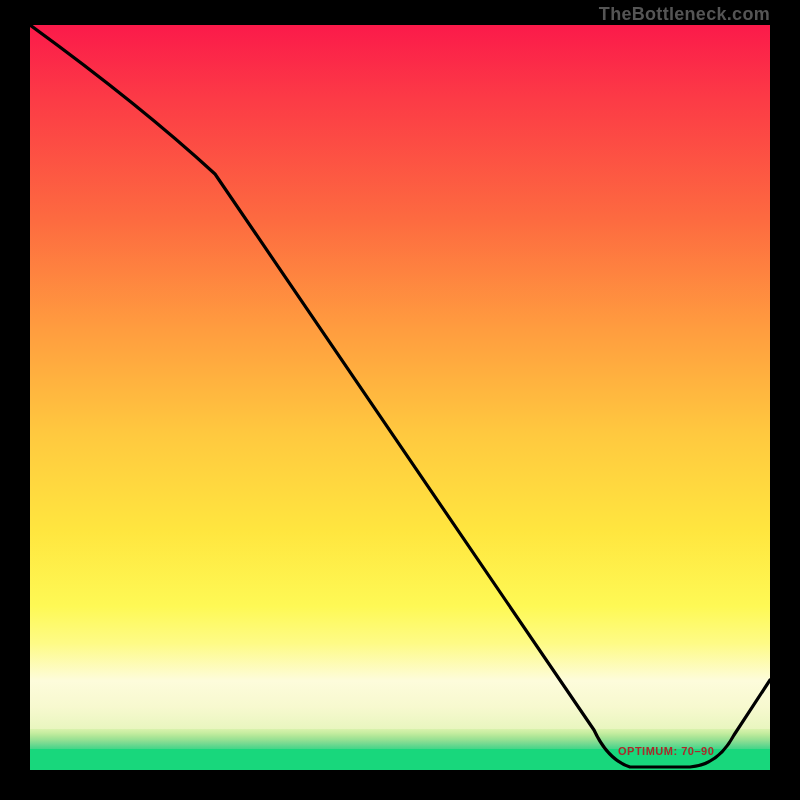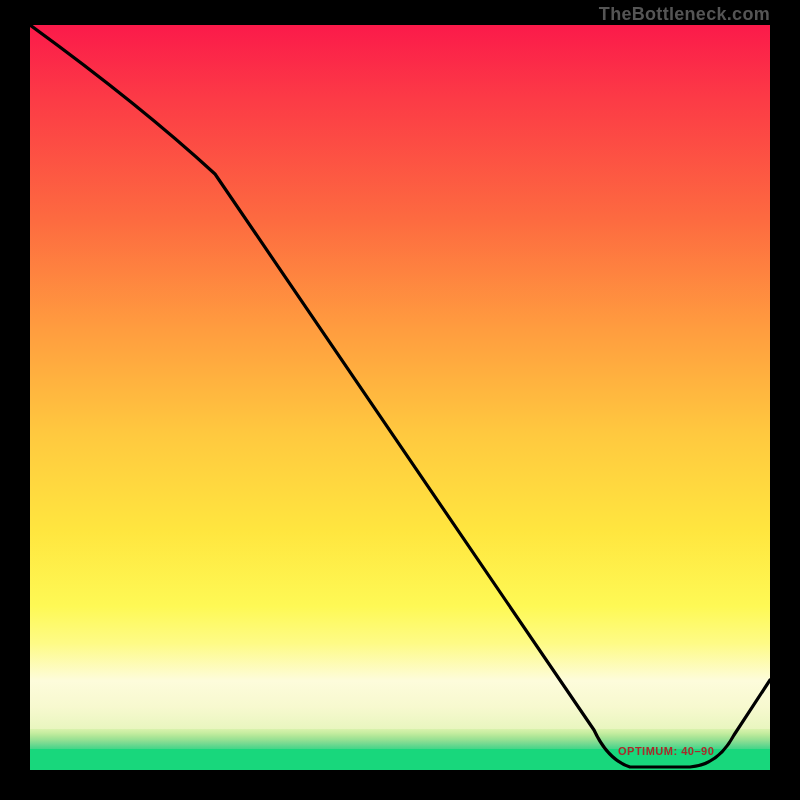--- a/index.html
+++ b/index.html
@@ -82,16 +82,16 @@
 
       <path d="M 0 0
                Q 110 80 185 149
                L 564 705
                Q 578 735 600 742
                L 660 742
                Q 688 740 704 710
                L 740 655" fill="none" stroke="#000" stroke-width="3.2" stroke-linejoin="round" stroke-linecap="round"></path>
     </svg>
 
-    <div class="opt-label" style="left:588px; top:720px;">OPTIMUM: 40–90</div>
+    <div class="opt-label" style="left:588px; top:720px;">OPTIMUM: 70–90</div>
 
   </div>
 </div>
 
 </body></html>

